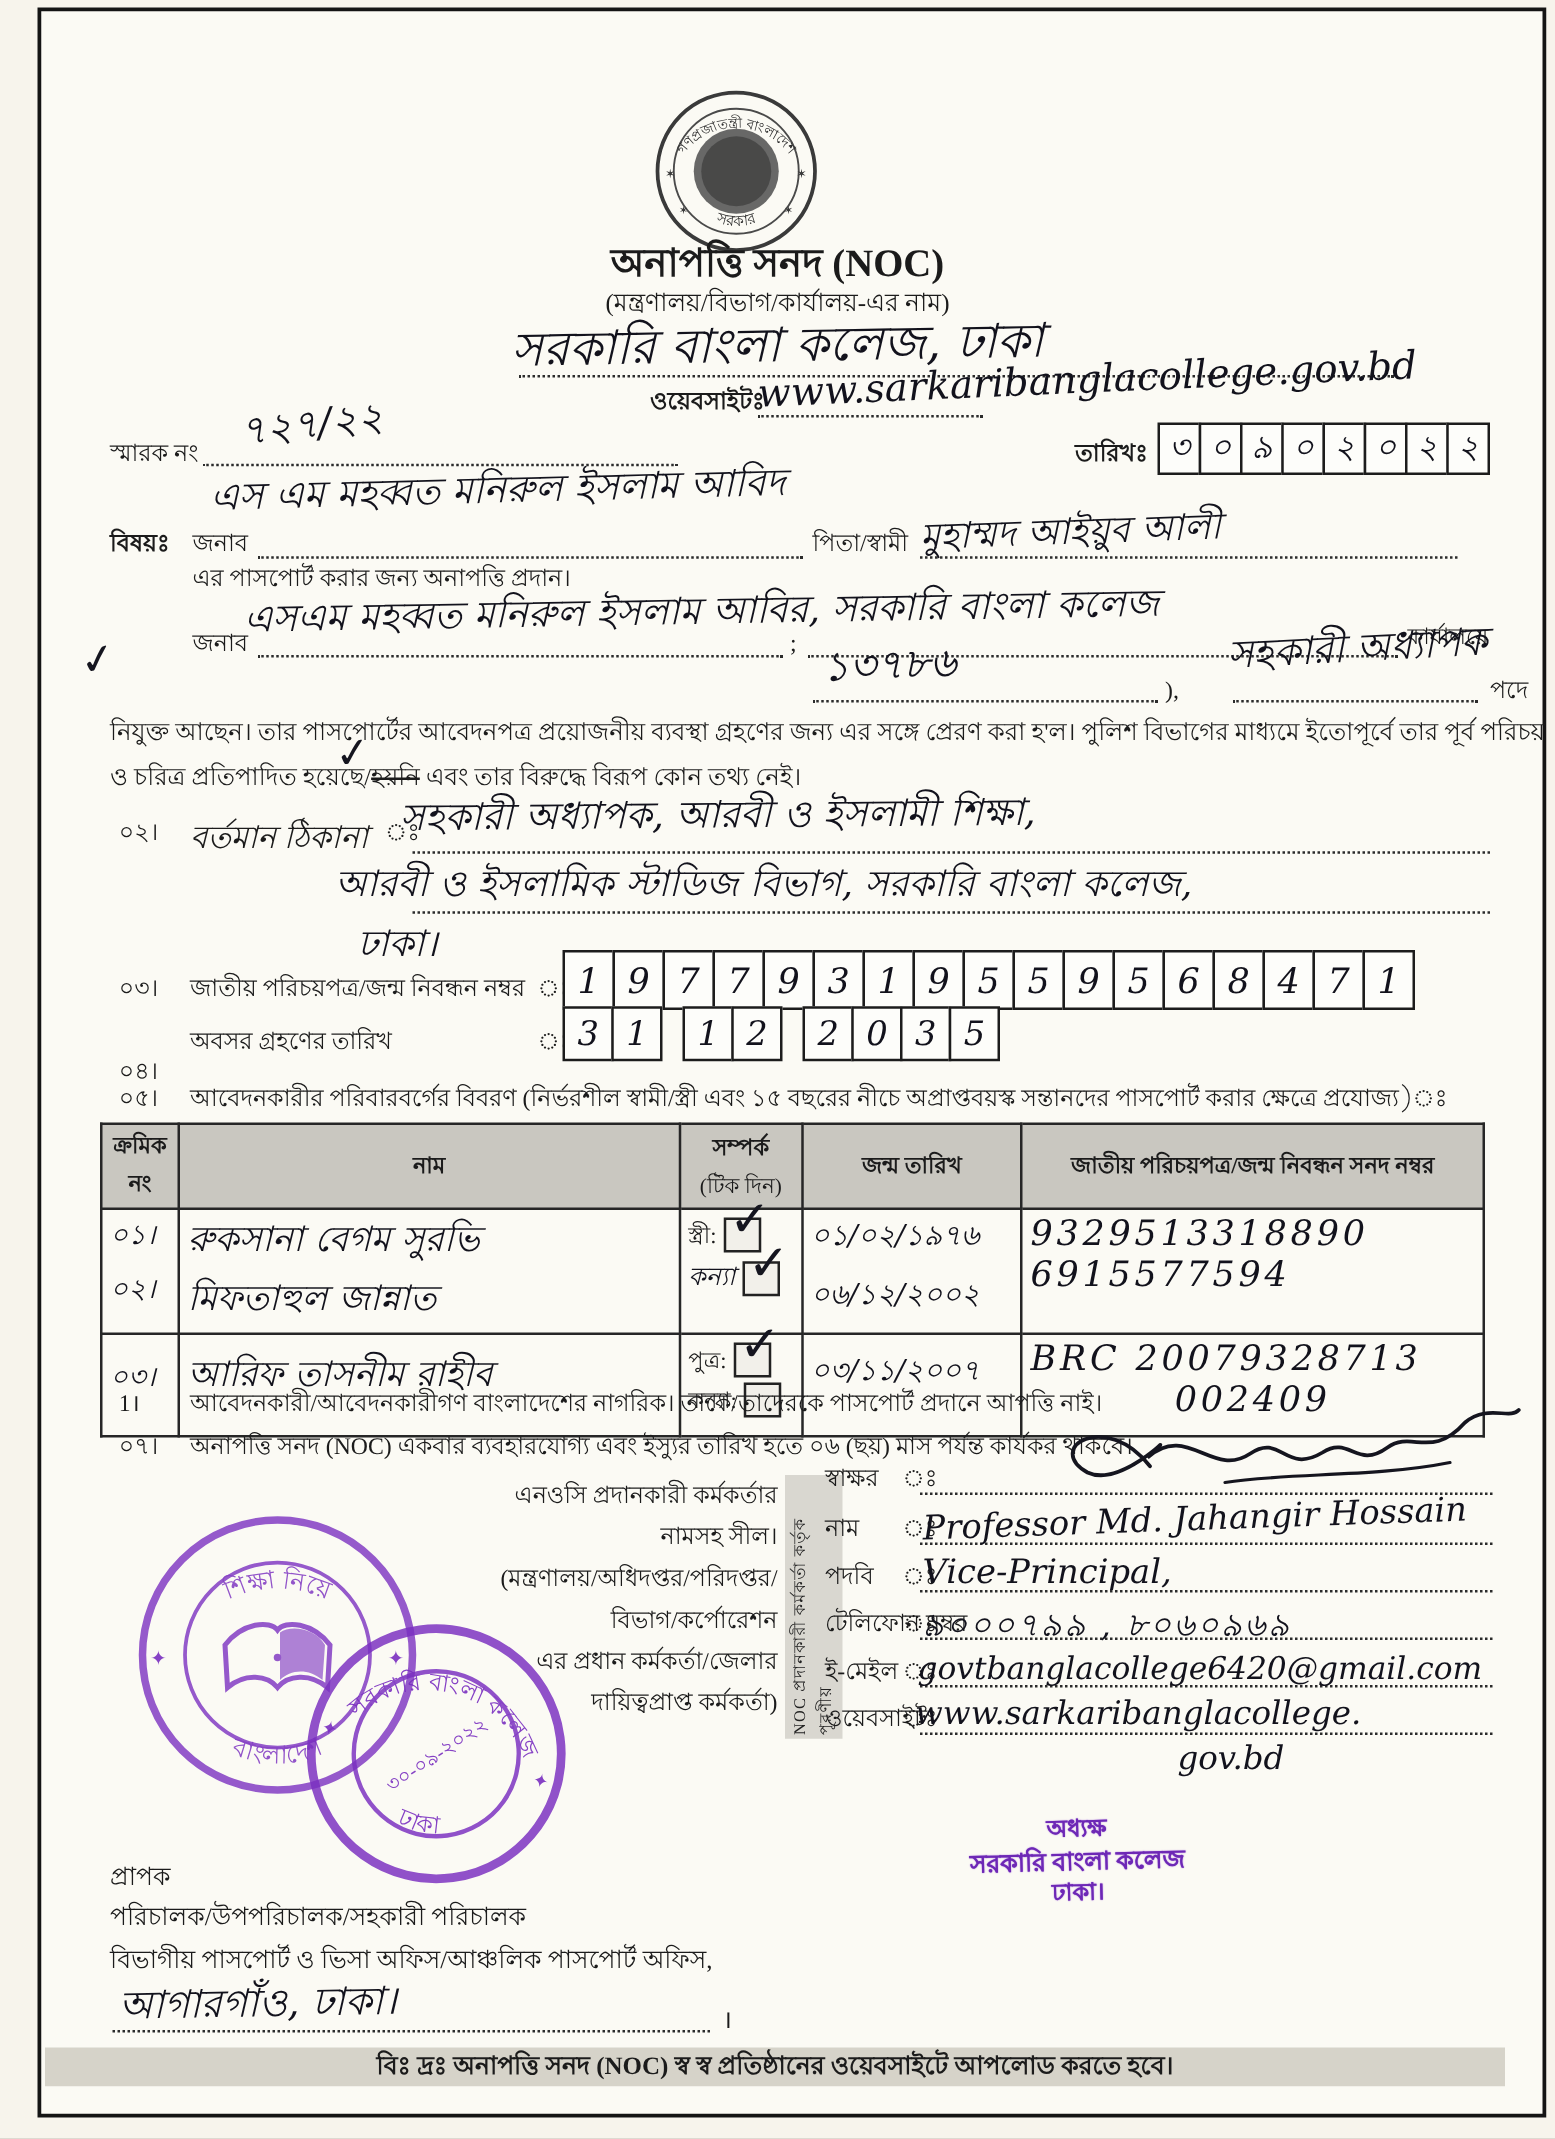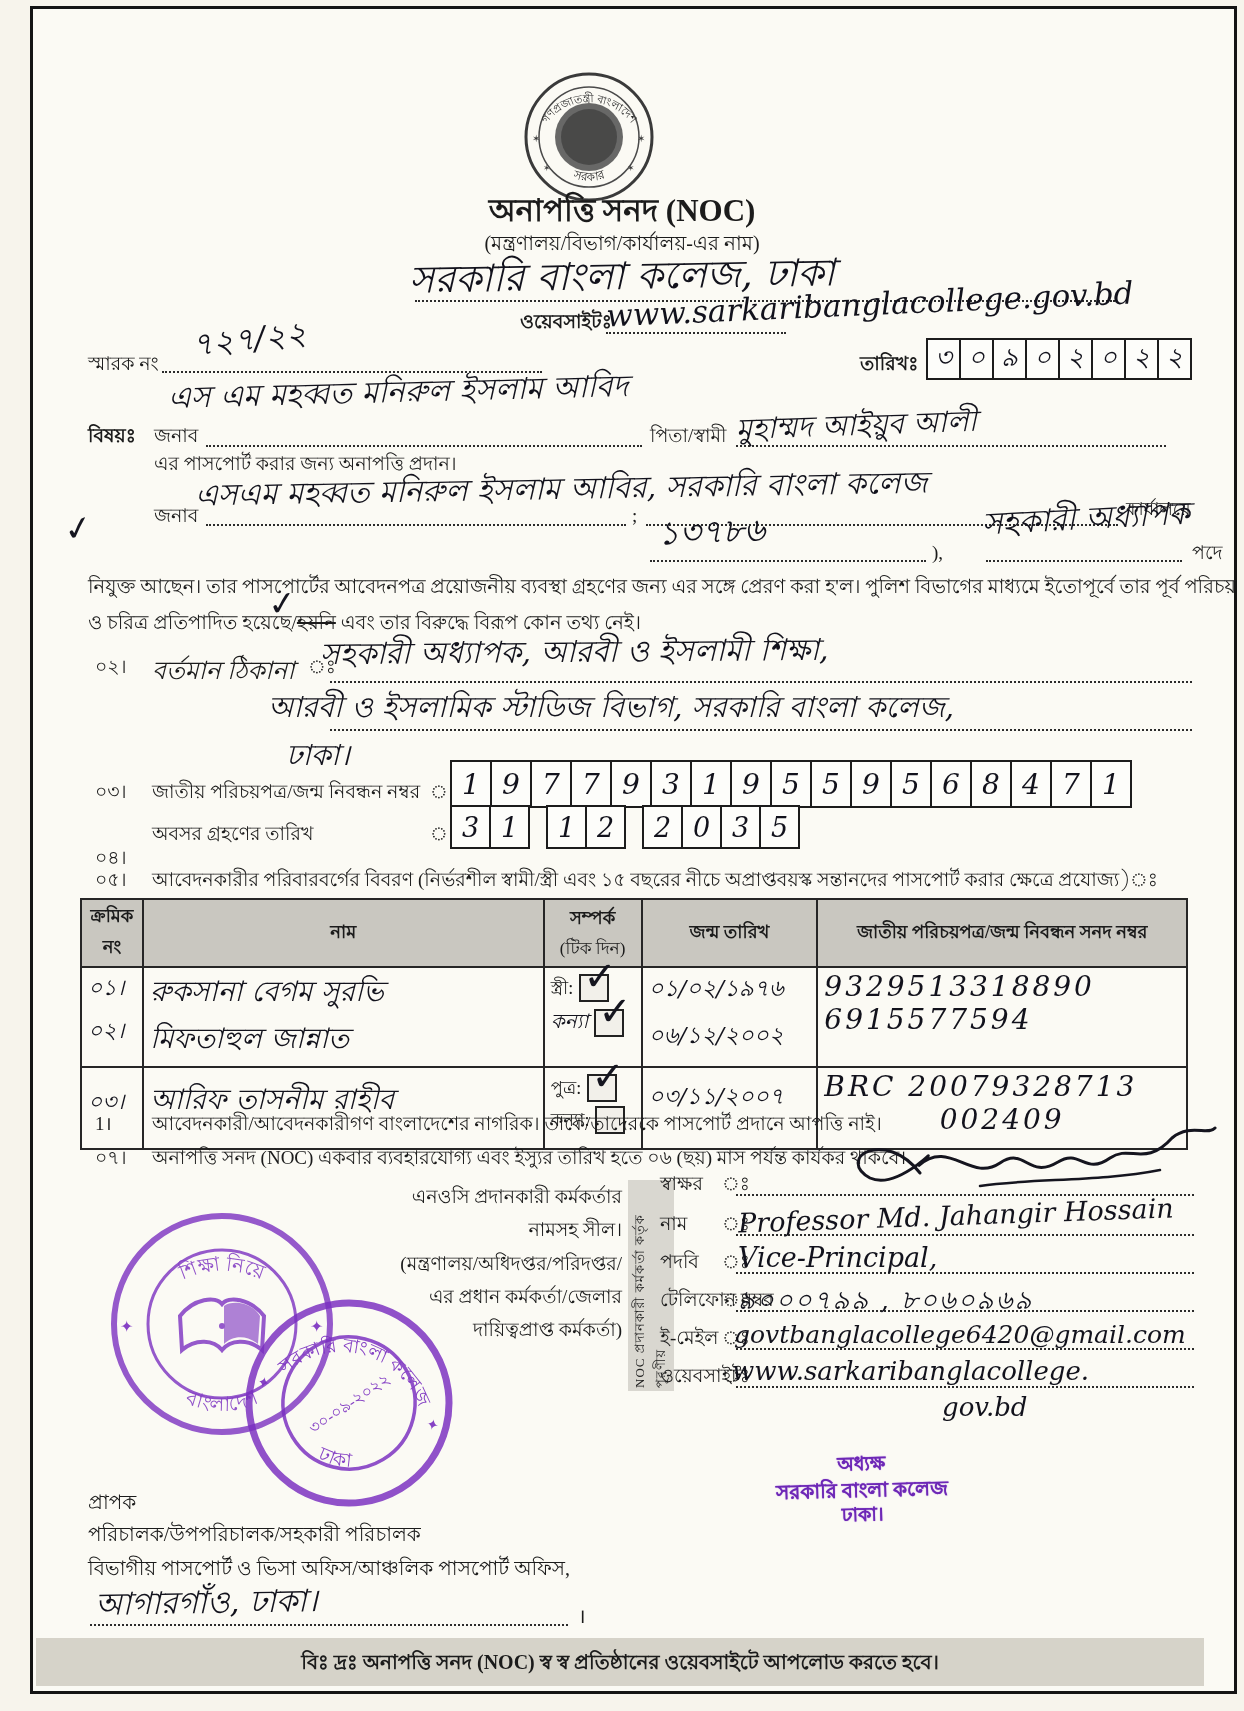--- a/index.html
+++ b/index.html
@@ -19,21 +19,21 @@
   table.fam td,table.fam th{border:2px solid #262626;padding:2px 6px;vertical-align:top;}
   table.fam th{background:#c9c7c0;font-weight:bold;font-size:18px;vertical-align:middle;}
   .relrow{display:flex;align-items:center;gap:6px;position:relative;margin:4px 0;}
   .cbox{width:26px;height:24px;border:2px solid #222;background:#f2f0ea;position:relative;flex:0 0 auto;}
   .cbox .tick{position:absolute;left:2px;top:-20px;font-size:40px;line-height:1;}
   .stampsvg{position:absolute;opacity:.9;}
   .vnote{position:absolute;writing-mode:vertical-rl;transform:rotate(180deg);background:#d9d7d0;
          font-size:13px;padding:3px 2px;letter-spacing:1px;color:#222;}
   .rectstamp{position:absolute;text-align:center;color:#6d28b5;font-weight:bold;
              text-shadow:0 0 1px #8a45cf;transform:rotate(-1.5deg);line-height:1.3;}
-  .footerband{position:absolute;left:36px;top:1638px;width:1168px;height:48px;background:#d6d3c9;
+  .footerband{position:absolute;left:36px;top:1638px;width:1168px;height:31px;background:#d6d3c9;
               display:flex;align-items:center;justify-content:center;}
 </style>
 </head>
 <body>
 
 <div id="page">
   <div class="frame"></div>
 
   <svg class="abs" style="left:522px;top:70px;" width="134" height="134" viewBox="-67 -67 134 134">
     <circle r="63" fill="none" stroke="#3a3a3a" stroke-width="3"></circle>
@@ -254,20 +254,21 @@
 
   <svg class="abs" style="left:800px;top:1118px;" width="420" height="90" viewBox="0 0 420 90">
     <path d="M120,55 C85,10 35,40 70,60 C100,74 150,15 118,48 C150,20 170,65 200,45 C225,28 228,62 258,44 C280,30 285,58 310,40 C330,26 345,50 372,20 C390,5 408,18 415,10" fill="none" stroke="#15151f" stroke-width="3" stroke-linecap="round"></path>
     <path d="M180,68 C230,60 300,64 360,52" fill="none" stroke="#15151f" stroke-width="2.5" stroke-linecap="round"></path>
   </svg>
 
   <div class="abs printed" style="left:340px;top:1180px;width:282px;text-align:right;font-size:19px;line-height:1.75;">
     <div>এনওসি প্রদানকারী কর্মকর্তার</div>
     <div>নামসহ সীল।</div>
     <div>(মন্ত্রণালয়/অধিদপ্তর/পরিদপ্তর/</div>
+    <div>বিভাগ/কর্পোরেশন</div>
     <div>এর প্রধান কর্মকর্তা/জেলার</div>
     <div>দায়িত্বপ্রাপ্ত কর্মকর্তা)</div>
   </div>
 
   <div class="vnote" style="left:628px;top:1180px;height:205px;">NOC প্রদানকারী কর্মকর্তা কর্তৃক পূরণীয়</div>
 
   <div class="abs printed" style="left:660px;top:1172px;font-size:19px;">স্বাক্ষর</div>
   <div class="abs printed" style="left:660px;top:1212px;font-size:19px;">নাম</div>
   <div class="abs printed" style="left:660px;top:1250px;font-size:19px;">পদবি</div>
   <div class="abs printed" style="left:660px;top:1288px;font-size:19px;">টেলিফোন নম্বর</div>

